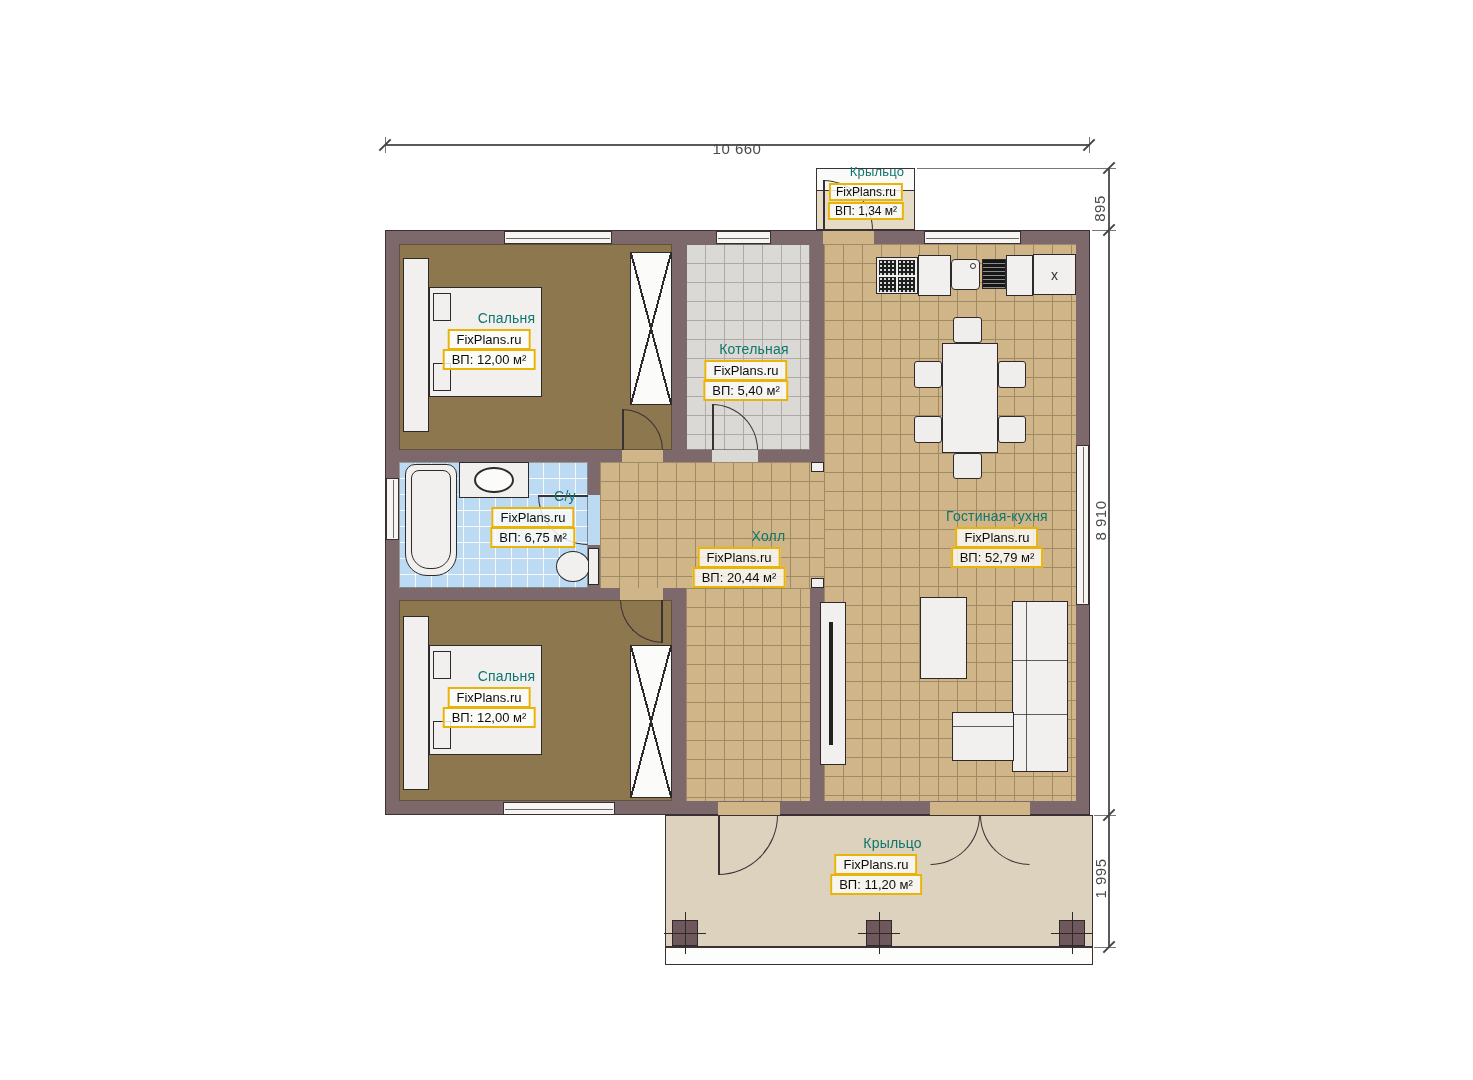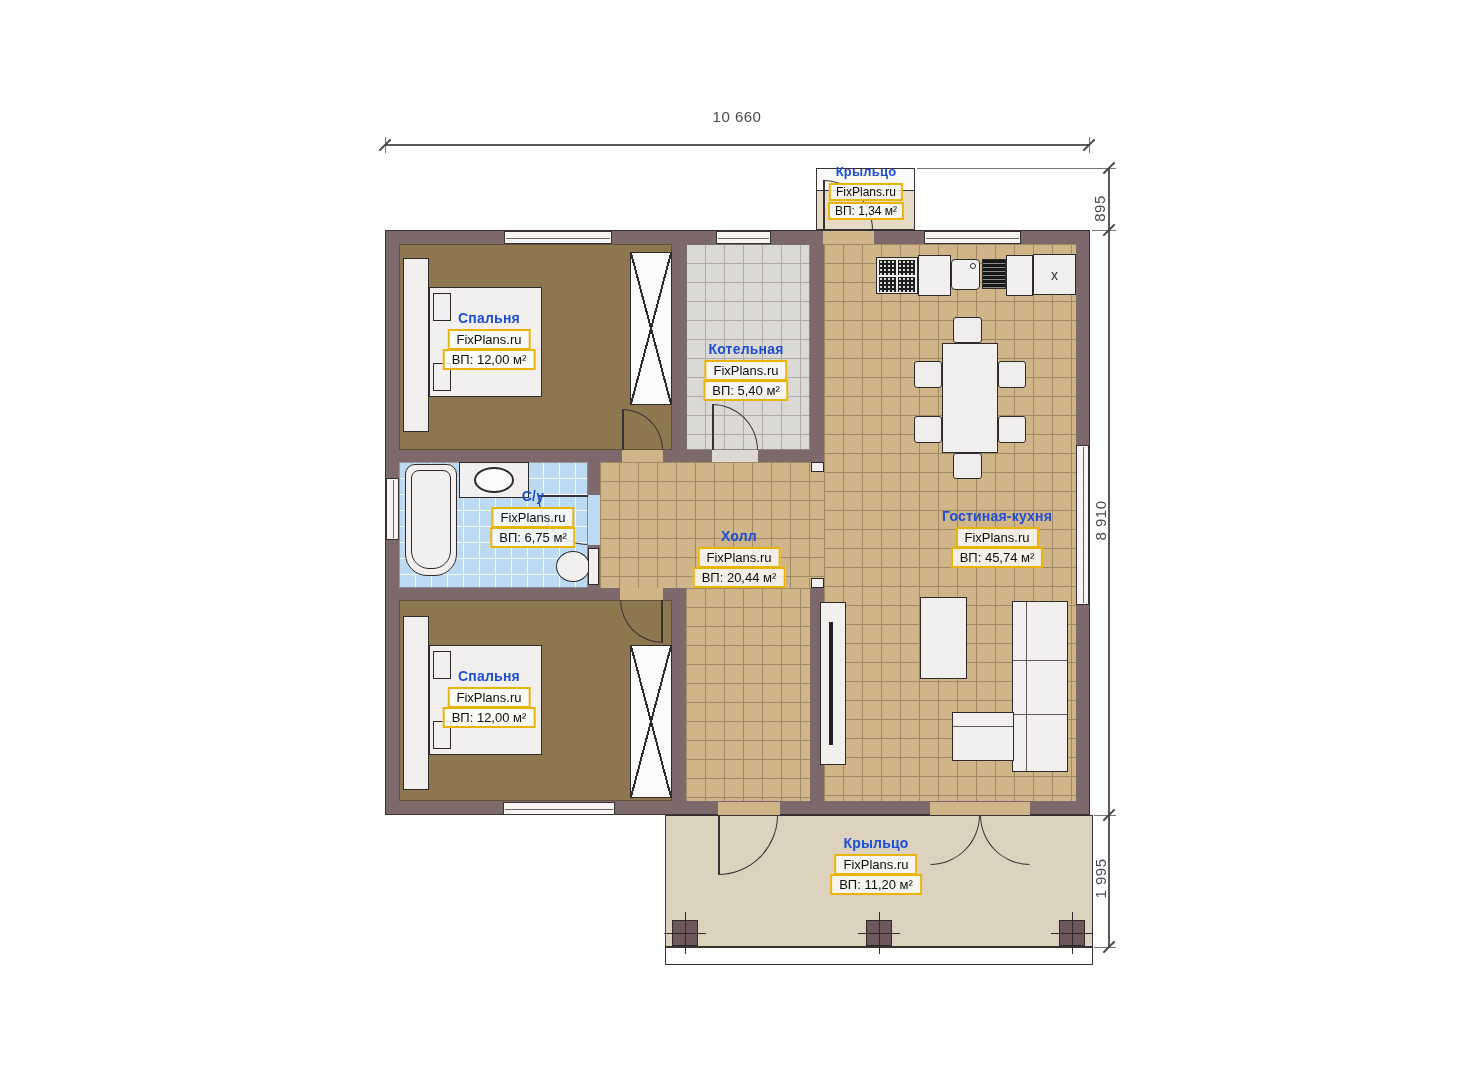--- a/index.html
+++ b/index.html
@@ -43,21 +43,21 @@
       linear-gradient(to bottom right,transparent calc(50% - 1px),#2e2a2b calc(50% - 1px) calc(50% + 1px),transparent calc(50% + 1px));}
   .burner{position:absolute;background-color:#1e1e1e;
     background-image:radial-gradient(#d8d8d8 .8px,transparent .9px);background-size:4px 4px;}
   .rack{position:absolute;background:repeating-linear-gradient(0deg,#8b8b8b 0 1px,#171717 1px 4px);border:1.5px solid #2e2a2b;}
   .chair{position:absolute;background:#efeeec;border:1.5px solid #2e2a2b;border-radius:3px;}
   .thin{position:absolute;background:#2e2a2b;opacity:.75;}
   .fridge-mark{display:flex;align-items:center;justify-content:center;font-size:14px;color:#333;}
 
   
   .room-label{position:absolute;transform:translateX(-50%);text-align:center;white-space:nowrap;z-index:30;}
-  .room-label .title{font-weight:bold;font-size:14px;color:#1d4ed8;margin-bottom:3px;letter-spacing:.2px;}
+  .room-label .title{font-weight:normal;font-size:14px;color:#0f766e;margin-bottom:3px;letter-spacing:.2px;text-align:right;}
   .room-label .box{display:inline-block;border:2px solid #eab308;background:rgba(252,252,250,.82);
     font-size:13px;padding:1px 7px;color:#0d0d0d;}
   .room-label .box + br + .box, .room-label .box2{margin-top:-2px;}
   .room-label.sm .title{font-size:13px;}
   .room-label.sm .box{font-size:12px;padding:0 5px;}
 
   
   .porch-top{position:absolute;background:#e6dcc6;border:1px solid #3a3134;}
   .porch-bottom{position:absolute;background:#dcd2bd;border:1px solid #3a3134;}
   .step{position:absolute;background:#fdfdfc;border:1px solid #3a3134;}
@@ -212,21 +212,21 @@
 
   <div class="room-label" style="left:739px;top:528px;">
     <div class="title">Холл</div>
     <div class="box">FixPlans.ru</div><br>
     <div class="box box2">ВП: 20,44 м²</div>
   </div>
 
   <div class="room-label" style="left:997px;top:508px;">
     <div class="title">Гостиная-кухня</div>
     <div class="box">FixPlans.ru</div><br>
-    <div class="box box2">ВП: 45,74 м²</div>
+    <div class="box box2">ВП: 52,79 м²</div>
   </div>
 
   <div class="room-label" style="left:489px;top:668px;">
     <div class="title">Спальня</div>
     <div class="box">FixPlans.ru</div><br>
     <div class="box box2">ВП: 12,00 м²</div>
   </div>
 
   <div class="room-label sm" style="left:866px;top:164px;">
     <div class="title">Крыльцо</div>
@@ -238,21 +238,21 @@
     <div class="title">Крыльцо</div>
     <div class="box">FixPlans.ru</div><br>
     <div class="box box2">ВП: 11,20 м²</div>
   </div>
 
   <div class="dim-line" style="left:385px;top:144px;width:705px;height:1.5px;"></div>
   <div class="ext" style="left:385px;top:137px;width:1px;height:16px;"></div>
   <div class="ext" style="left:1089px;top:137px;width:1px;height:16px;"></div>
   <div class="tick" style="left:377px;top:144px;"></div>
   <div class="tick" style="left:1081px;top:144px;"></div>
-  <div class="dim-label" style="left:677px;top:108px;width:120px;">10 660</div>
+  <div class="dim-label" style="left:677px;top:140px;width:120px;">10 660</div>
 
   <div class="dim-line" style="left:1108px;top:168px;width:1.5px;height:779px;"></div>
   <div class="ext" style="left:917px;top:168px;width:199px;height:1px;"></div>
   <div class="ext" style="left:1092px;top:230px;width:24px;height:1px;"></div>
   <div class="ext" style="left:1094px;top:815px;width:22px;height:1px;"></div>
   <div class="ext" style="left:1094px;top:947px;width:22px;height:1px;"></div>
   <div class="tick" style="left:1101px;top:167px;"></div>
   <div class="tick" style="left:1101px;top:229px;"></div>
   <div class="tick" style="left:1101px;top:814px;"></div>
   <div class="tick" style="left:1101px;top:946px;"></div>

